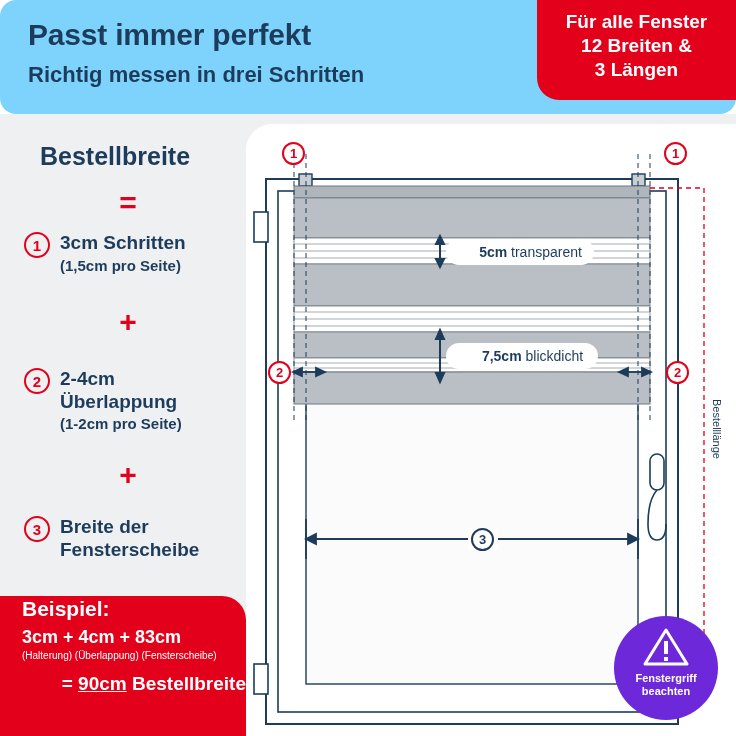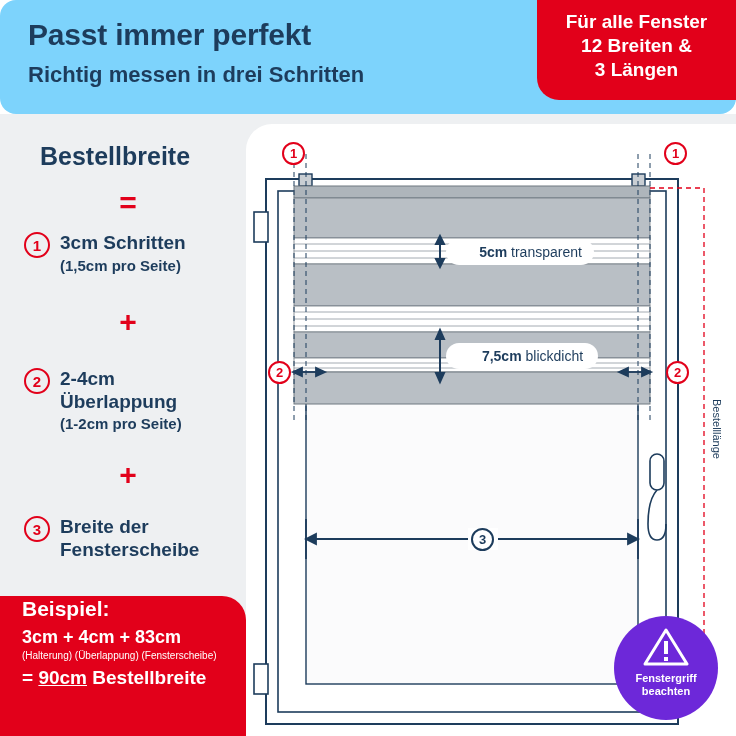--- a/index.html
+++ b/index.html
@@ -89,21 +89,21 @@
   
   .example {
     position:absolute; left:0; top:596px; width:246px; height:140px;
     background:#e2001a; color:#ffffff;
     border-top-right-radius:24px;
     padding:0 0 0 22px;
   }
   .ex-title { font-size:21px; font-weight:bold; line-height:26px; }
   .ex-line  { font-size:18px; font-weight:bold; line-height:22px; margin-top:4px; }
   .ex-small { font-size:10px; line-height:13px; margin-top:1px; }
-  .ex-result { font-size:19px; font-weight:bold; line-height:24px; margin-top:4px; }
+  .ex-result { font-size:19px; font-weight:bold; line-height:24px; margin-top:10px;text-align:right; }
   .ex-result u { text-decoration:underline; }
 
   
   .diagram { position:absolute; left:246px; top:124px; width:490px; height:612px; }
   .dg-svg { position:absolute; left:0; top:0; }
   .pill {
     position:absolute; background:#ffffff; border-radius:14px;
     height:26px; line-height:26px; text-align:center;
     font-size:14px; color:#1d3c5c; white-space:nowrap;
     padding:0 8px;

